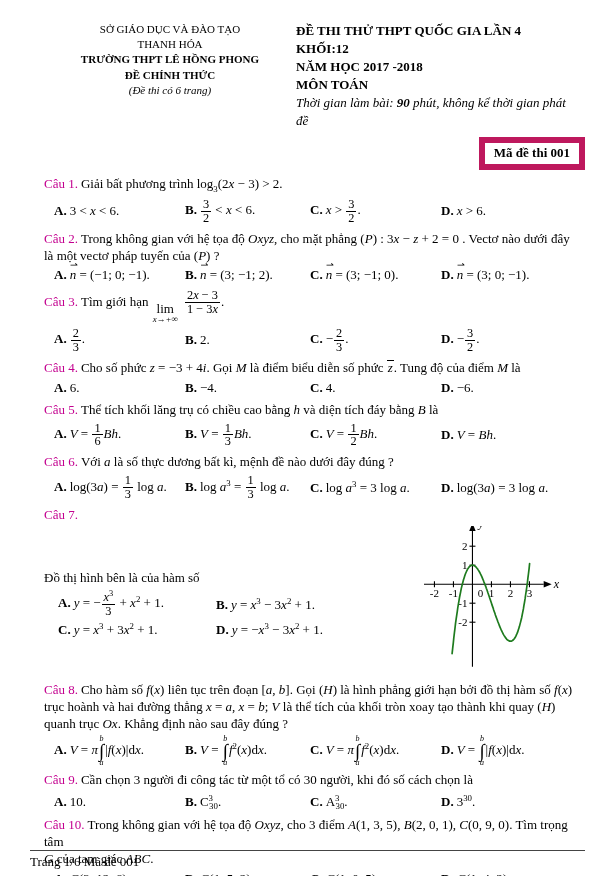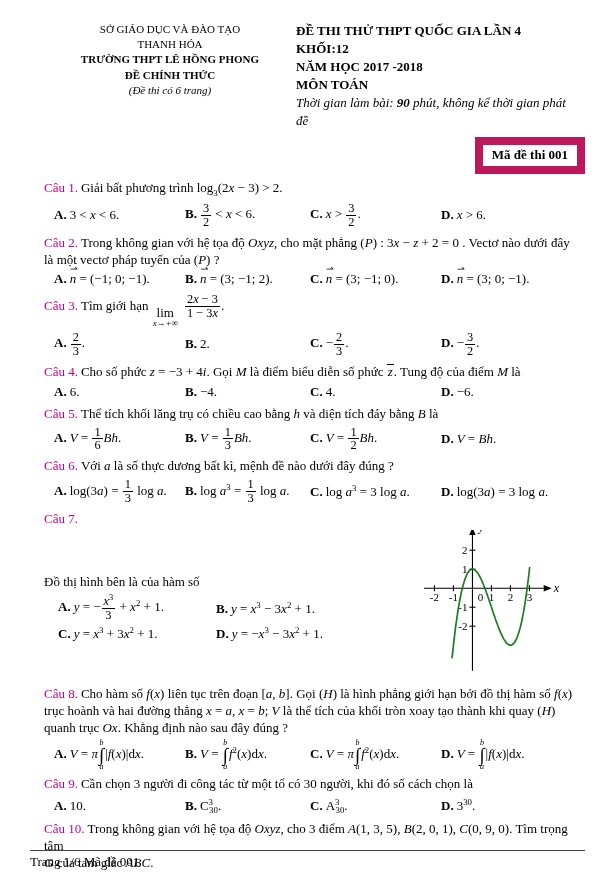--- a/index.html
+++ b/index.html
@@ -7,21 +7,21 @@
        font-family:"Liberation Serif",serif;font-size:13px;color:#000;}
   .page{padding:22px 30px 0 44px;}
   p{margin:0;}
   
   header{display:flex;}
   .h-left{width:252px;text-align:center;line-height:1.38;font-size:11px;}
   .h-right{flex:1;line-height:1.38;font-size:13px;padding-right:8px;}
   .bold{font-weight:bold;}
   .italic{font-style:italic;}
   .code-row{text-align:right;margin-top:7px;}
-  .code-box{display:inline-block;border:8px solid #be185d;font-weight:bold;
+  .code-box{display:inline-block;border:6px solid #be185d;font-weight:bold;
             padding:2px 9px 3px;font-size:13px;}
   
   main{display:block;margin-top:6px;}
   .q{margin-top:6px;}
   .q-line{line-height:1.3;}
   .q-label{color:var(--accent,#C3008F);font-weight:normal;margin-right:3px;}
   .opts{display:grid;grid-template-columns:131px 125px 131px auto;
         margin-left:10px;margin-top:3px;align-items:center;row-gap:3px;}
   .opts.c2{grid-template-columns:158px auto;margin-left:14px;}
   .opt{white-space:nowrap;}

